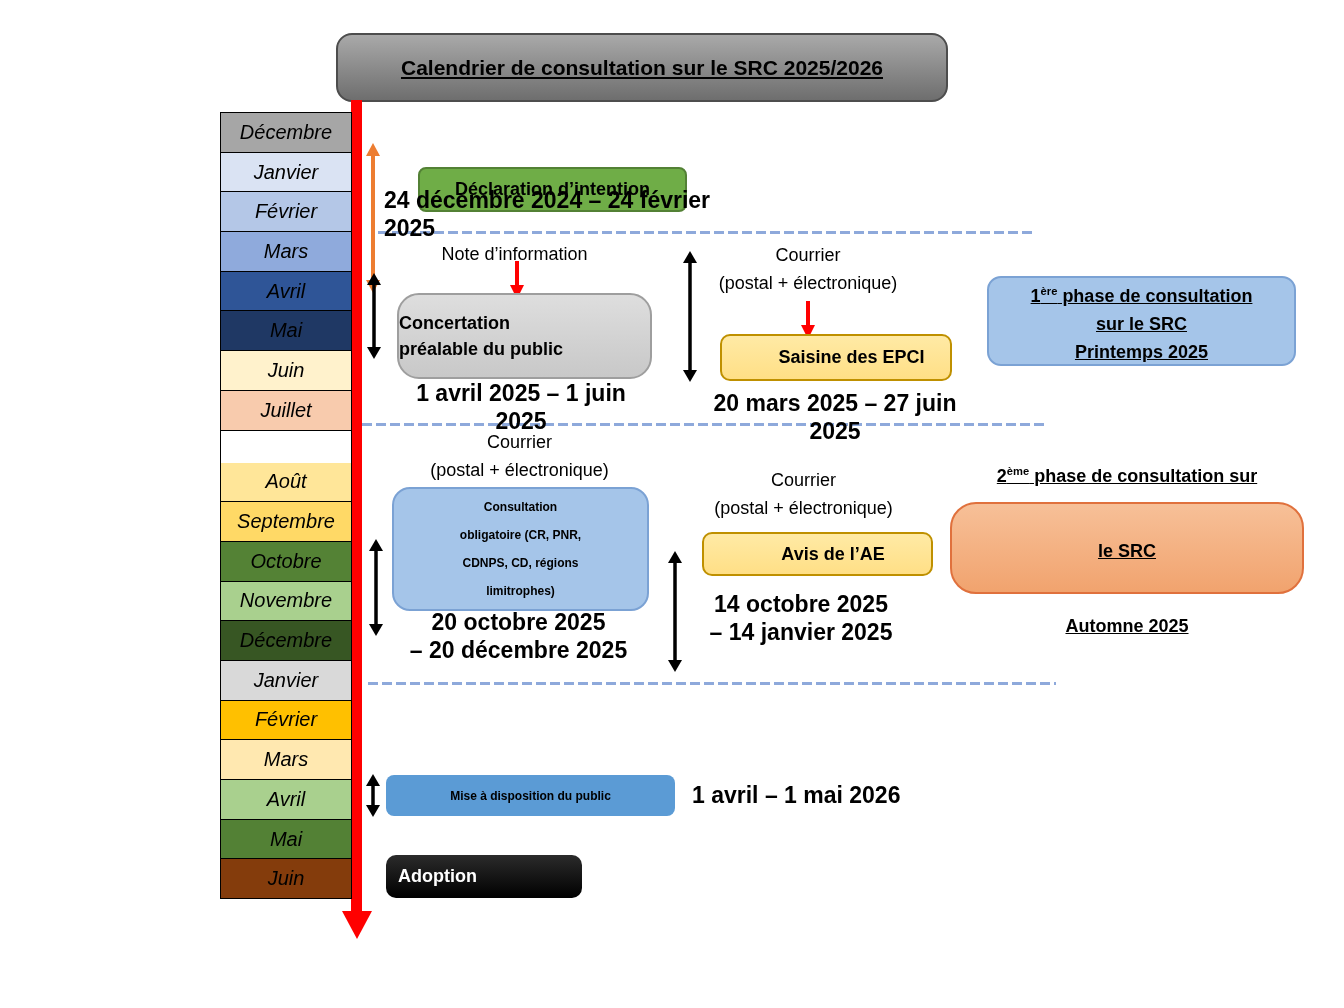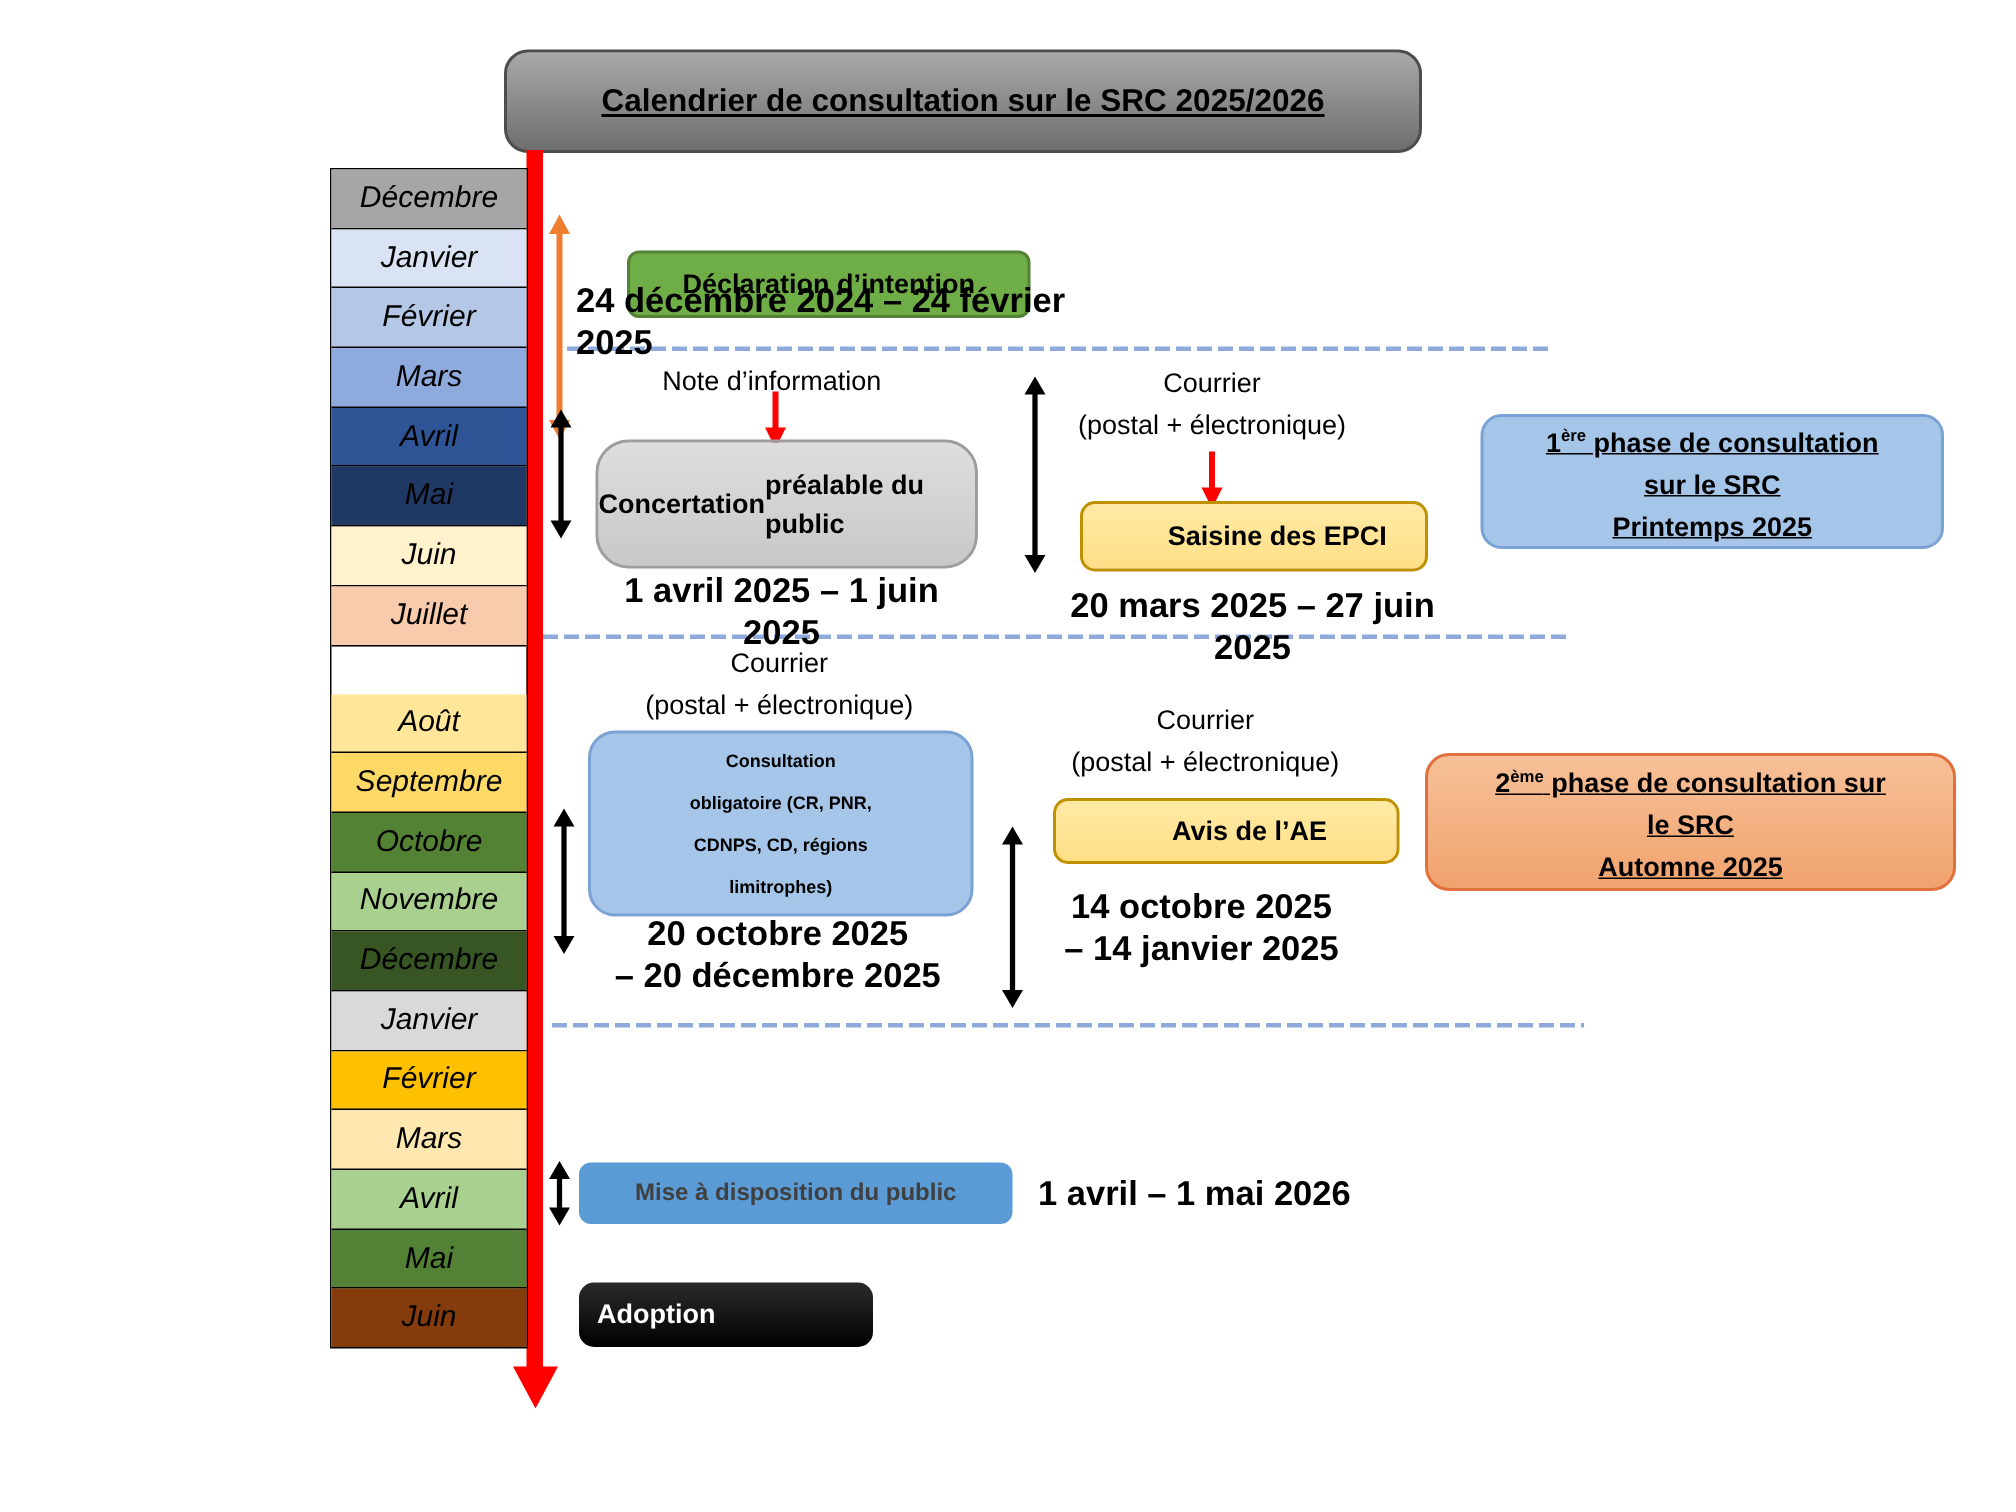--- a/index.html
+++ b/index.html
@@ -29,38 +29,38 @@
   
   .dashed{height:3px;background:repeating-linear-gradient(90deg,#8ea9db 0 10px,transparent 10px 14px);}
   .dashed1{left:378px;top:231px;width:655px;}
   .dashed2{left:362px;top:423px;width:686px;}
   .dashed3{left:368px;top:682px;width:688px;}
 
   
   .green-box{left:418px;top:137px;width:265px;height:41px;background:#6fad47;border:2.5px solid #538135;
     border-radius:8px;display:flex;align-items:center;justify-content:center;font-weight:bold;font-size:18px;margin-top:30px;}
   .gray-box{left:397px;top:293px;width:251px;height:82px;background:linear-gradient(#dedede,#c8c8c8);
-    border:2px solid #9e9e9e;border-radius:22px;display:flex;flex-direction:row;align-items:center;
+    border:2px solid #9e9e9e;border-radius:22px;display:flex;flex-direction:column;
     justify-content:center;font-weight:bold;font-size:18px;line-height:26px;}
   .yellow-box{background:linear-gradient(#ffeaa5,#ffdf86);border:2px solid #bf9000;border-radius:10px;
     display:flex;align-items:center;justify-content:center;font-weight:bold;font-size:18px;padding-left:31px;}
   .epci-box{left:720px;top:334px;width:197px;height:43px;}
   .avis-box{left:702px;top:532px;width:196px;height:40px;}
   .blue-phase-box{left:987px;top:276px;width:305px;height:86px;background:#a5c5e9;border:2px solid #7ba2d4;
     border-radius:14px;display:flex;flex-direction:column;align-items:center;justify-content:center;
     font-weight:bold;font-size:18px;line-height:28px;}
   .blue-phase-box div, .orange-phase-box div{text-decoration:underline;}
   .consult-box{left:392px;top:487px;width:253px;height:120px;background:#a5c5e9;border:2px solid #7ba2d4;
     border-radius:18px;display:flex;flex-direction:column;align-items:center;justify-content:center;
     font-weight:bold;font-size:12px;line-height:28px;}
   .orange-phase-box{left:950px;top:502px;width:350px;height:88px;background:linear-gradient(#f7c098,#f1a36e);
-    border:2.5px solid #e0713d;border-radius:16px;display:flex;flex-direction:column;align-items:center;
-    justify-content:center;font-weight:bold;font-size:18px;line-height:28px;}
+    border:2.5px solid #e0713d;border-radius:26px;display:flex;flex-direction:column;align-items:center;
+    justify-content:center;font-weight:bold;font-size:18px;line-height:28px;gap:47px;}
   .mise-box{left:386px;top:775px;width:289px;height:41px;background:#5b9bd5;border-radius:8px;
-    display:flex;align-items:center;justify-content:center;color:#404040;font-weight:bold;font-size:16px;}
+    display:flex;align-items:center;justify-content:center;color:#000000;font-weight:bold;font-size:12px;}
   .adoption-box{left:386px;top:855px;width:184px;height:43px;background:linear-gradient(#2b2b2b,#000);
     border-radius:10px;display:flex;align-items:center;justify-content:flex-start;color:#fff;font-weight:bold;font-size:18px;padding-left:12px;}
 
   .sup{vertical-align:super;font-size:0.62em;}
 
   
   .annot{font-size:18px;line-height:28px;}
   .dates{font-size:23px;font-weight:bold;line-height:28px;}
   .note-label{left:412px;top:240px;width:205px;}
   .decl-dates{left:384px;top:186px;width:380px;text-align:left;}

